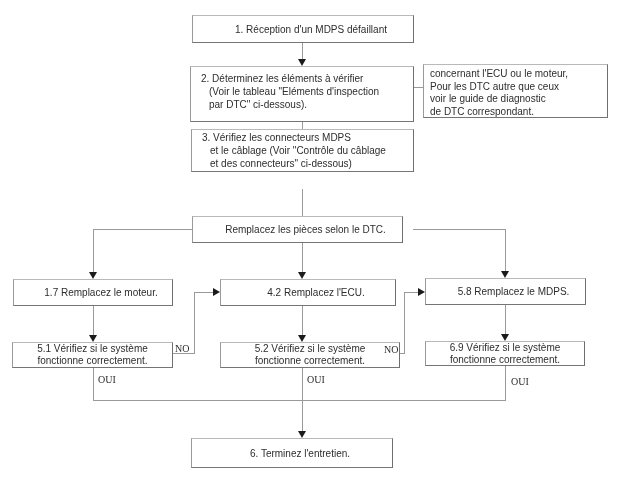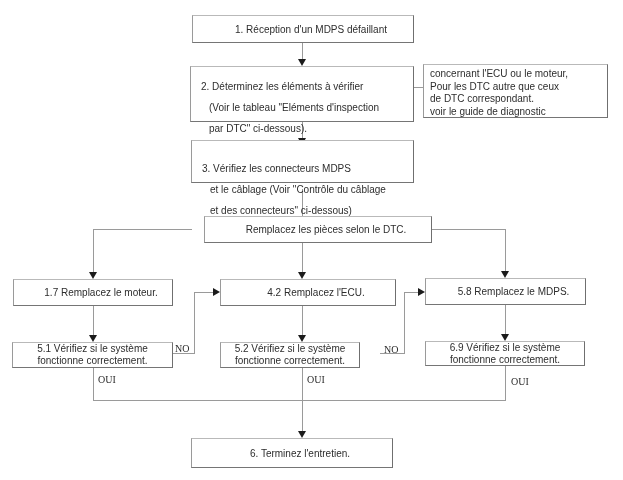--- a/index.html
+++ b/index.html
@@ -10,21 +10,21 @@
   }
   .box{
     position:absolute;background:#ffffff;box-sizing:border-box;
     border:1px solid #8c8c8c;
     border-top-color:#b9b9b9;border-left-color:#9a9a9a;
     border-right-color:#6f6f6f;border-bottom-color:#757575;
   }
   .center{display:flex;align-items:center;justify-content:center;text-align:center;padding-left:16px;}
   .center2{display:flex;flex-direction:column;align-items:center;justify-content:center;text-align:center;line-height:12px;}
   .multi{padding:5px 4px 0 10px;}
-  .multi .tline{line-height:13px;white-space:nowrap;margin-top:8px;}
+  .multi .tline{line-height:13px;white-space:nowrap;}
   .multi .cont{padding-left:8px;}
   .note-box{padding:3px 4px 0 6px;}
   .note-box .tline{line-height:12.5px;white-space:nowrap;}
   .ln{position:absolute;display:block;background:#9a9a9a;}
   .v{width:1px;}
   .h{height:1px;}
   .ar{position:absolute;display:block;width:0;height:0;}
   .ar.down{border-left:4px solid transparent;border-right:4px solid transparent;border-top:7px solid #1b1b1b;}
   .ar.right{border-top:4px solid transparent;border-bottom:4px solid transparent;border-left:7px solid #1b1b1b;}
   .lbl{position:absolute;white-space:nowrap;line-height:11px;font-family:Liberation Serif, serif;}
@@ -80,52 +80,52 @@
 
   <div class="box multi" style="left:190px;top:66px;width:224px;height:56px">
     <div class="tline">2. Déterminez les éléments à vérifier</div>
     <div class="tline cont">(Voir le tableau "Eléments d'inspection</div>
     <div class="tline cont">par DTC" ci-dessous).</div>
   </div>
 
   <div class="box note-box" style="left:423px;top:64px;width:185px;height:54px">
     <div class="tline">concernant l'ECU ou le moteur,</div>
     <div class="tline">Pour les DTC autre que ceux</div>
+    <div class="tline">voir le guide de diagnostic</div>
     <div class="tline">de DTC correspondant.</div>
-    <div class="tline">voir le guide de diagnostic</div>
   </div>
 
-  <div class="box multi" style="left:191px;top:140px;width:223px;height:43px;padding-top:13px">
+  <div class="box multi" style="left:191px;top:129px;width:223px;height:43px;padding-top:1px">
     <div class="tline">3. Vérifiez les connecteurs MDPS</div>
     <div class="tline cont">et le câblage (Voir "Contrôle du câblage</div>
     <div class="tline cont">et des connecteurs" ci-dessous)</div>
   </div>
 
-  <div class="box center" style="left:204px;top:216px;width:228px;height:27px">
+  <div class="box center" style="left:192px;top:216px;width:211px;height:27px">
     <span>Remplacez les pièces selon le DTC.</span>
   </div>
 
   <div class="box center" style="left:13px;top:279px;width:160px;height:27px">
     <span>1.7 Remplacez le moteur.</span>
   </div>
 
   <div class="box center" style="left:220px;top:279px;width:176px;height:27px">
     <span>4.2 Remplacez l'ECU.</span>
   </div>
 
   <div class="box center" style="left:425px;top:278px;width:161px;height:27px">
     <span>5.8 Remplacez le MDPS.</span>
   </div>
 
   <div class="box center2" style="left:12px;top:342px;width:161px;height:26px">
     <span>5.1 Vérifiez si le système</span>
     <span>fonctionne correctement.</span>
   </div>
 
-  <div class="box center2" style="left:220px;top:342px;width:140px;height:26px">
+  <div class="box center2" style="left:220px;top:342px;width:180px;height:26px">
     <span>5.2 Vérifiez si le système</span>
     <span>fonctionne correctement.</span>
   </div>
 
   <div class="box center2" style="left:425px;top:341px;width:160px;height:25px">
     <span>6.9 Vérifiez si le système</span>
     <span>fonctionne correctement.</span>
   </div>
 
   <div class="box center" style="left:191px;top:438px;width:202px;height:30px">

